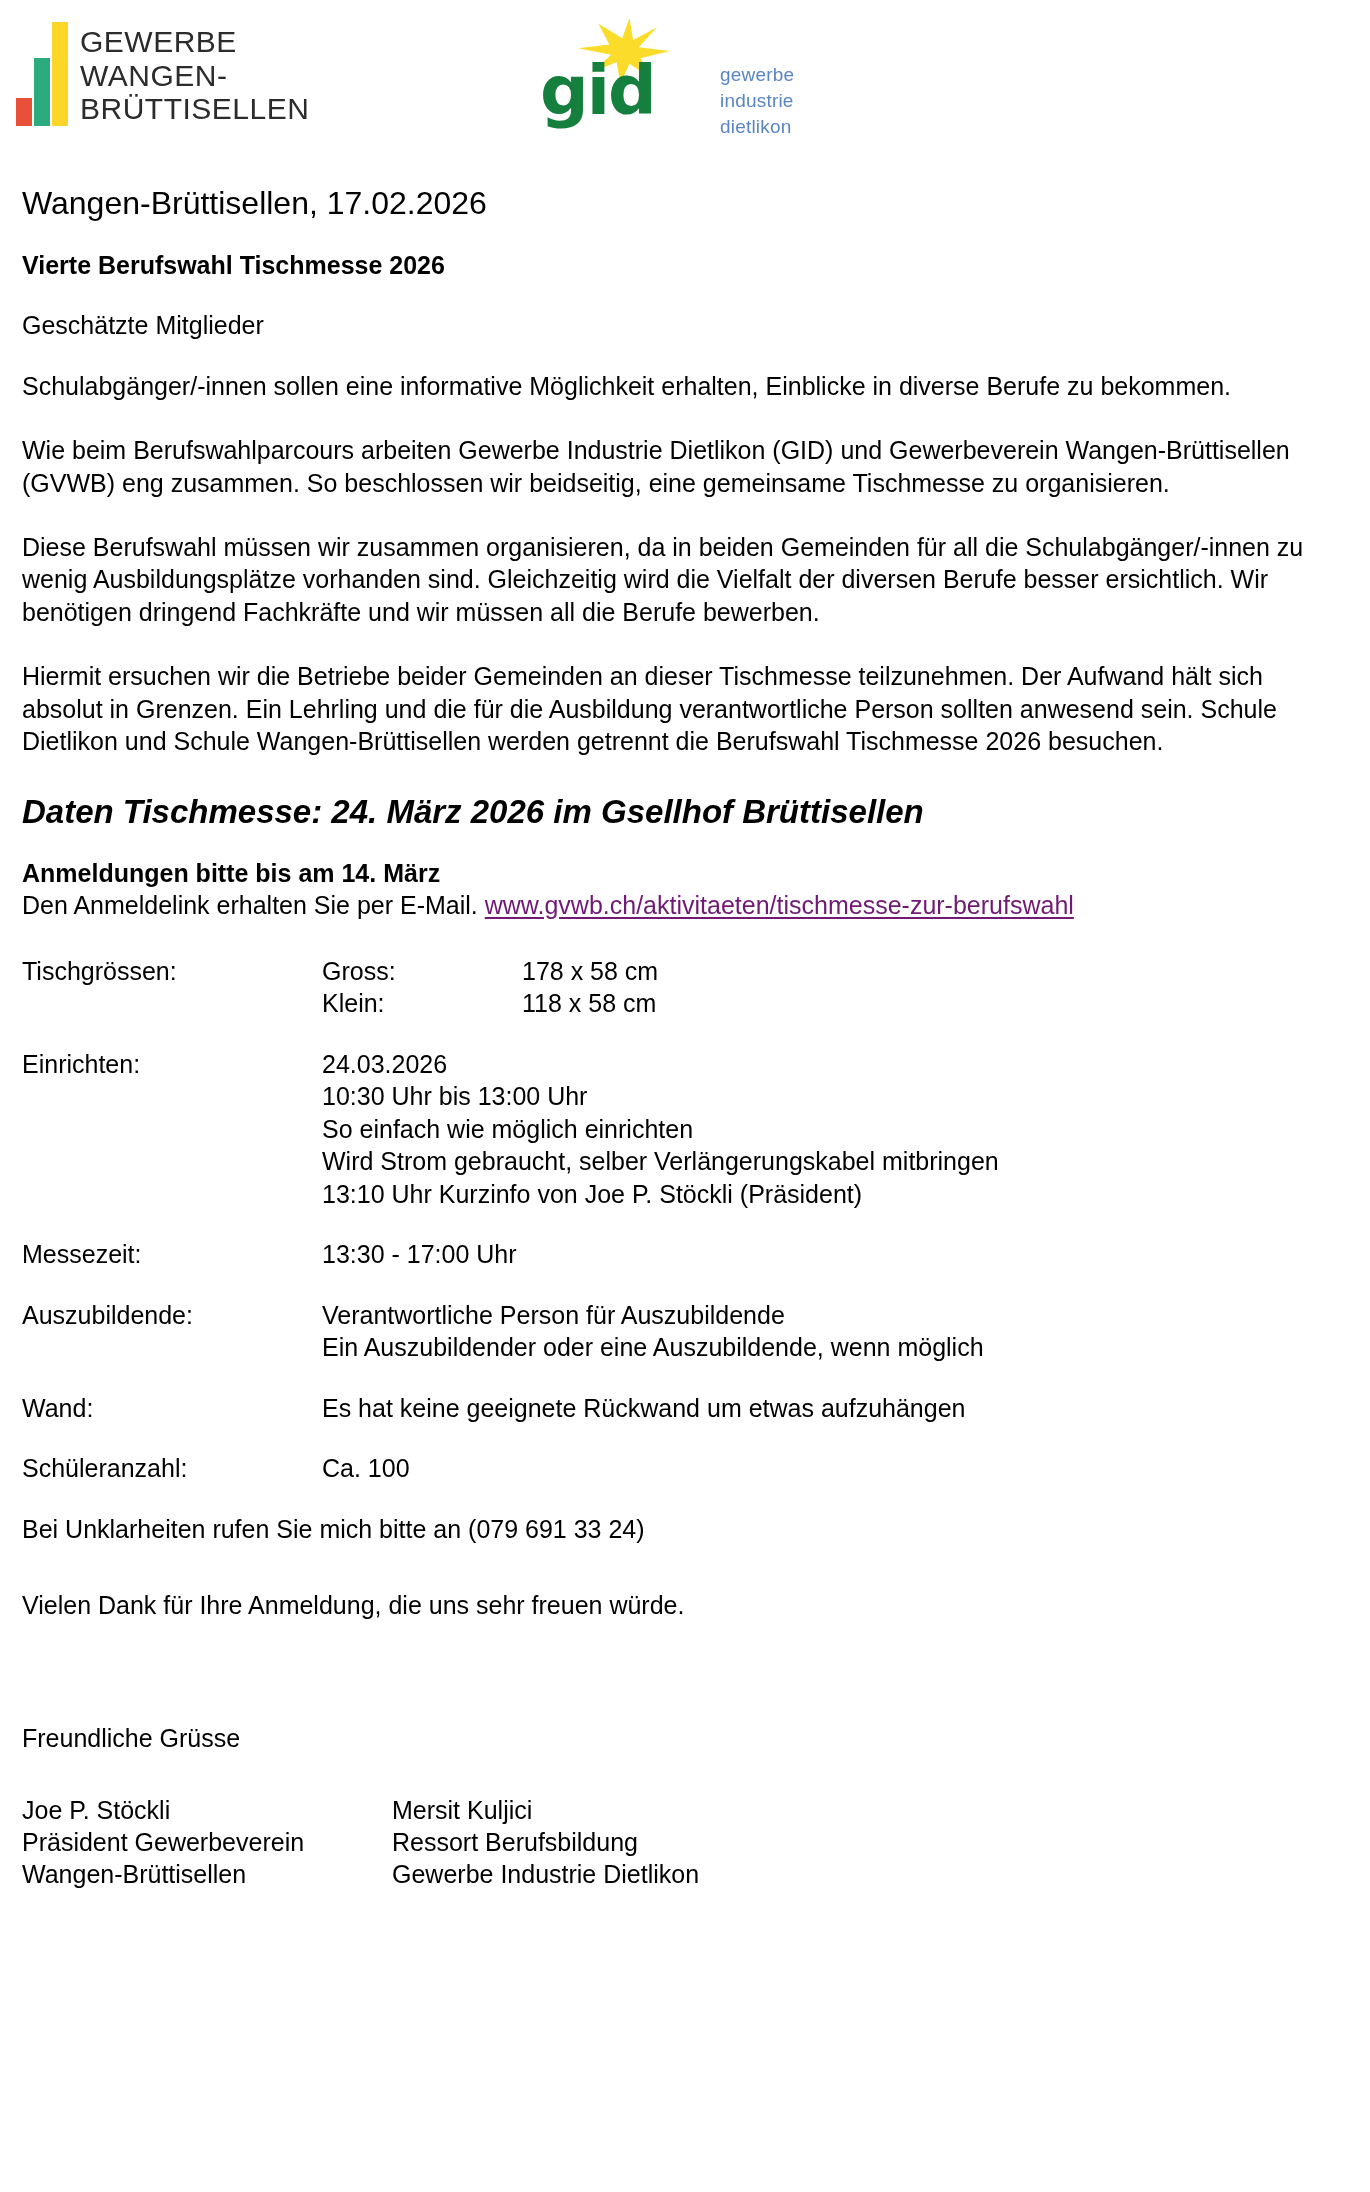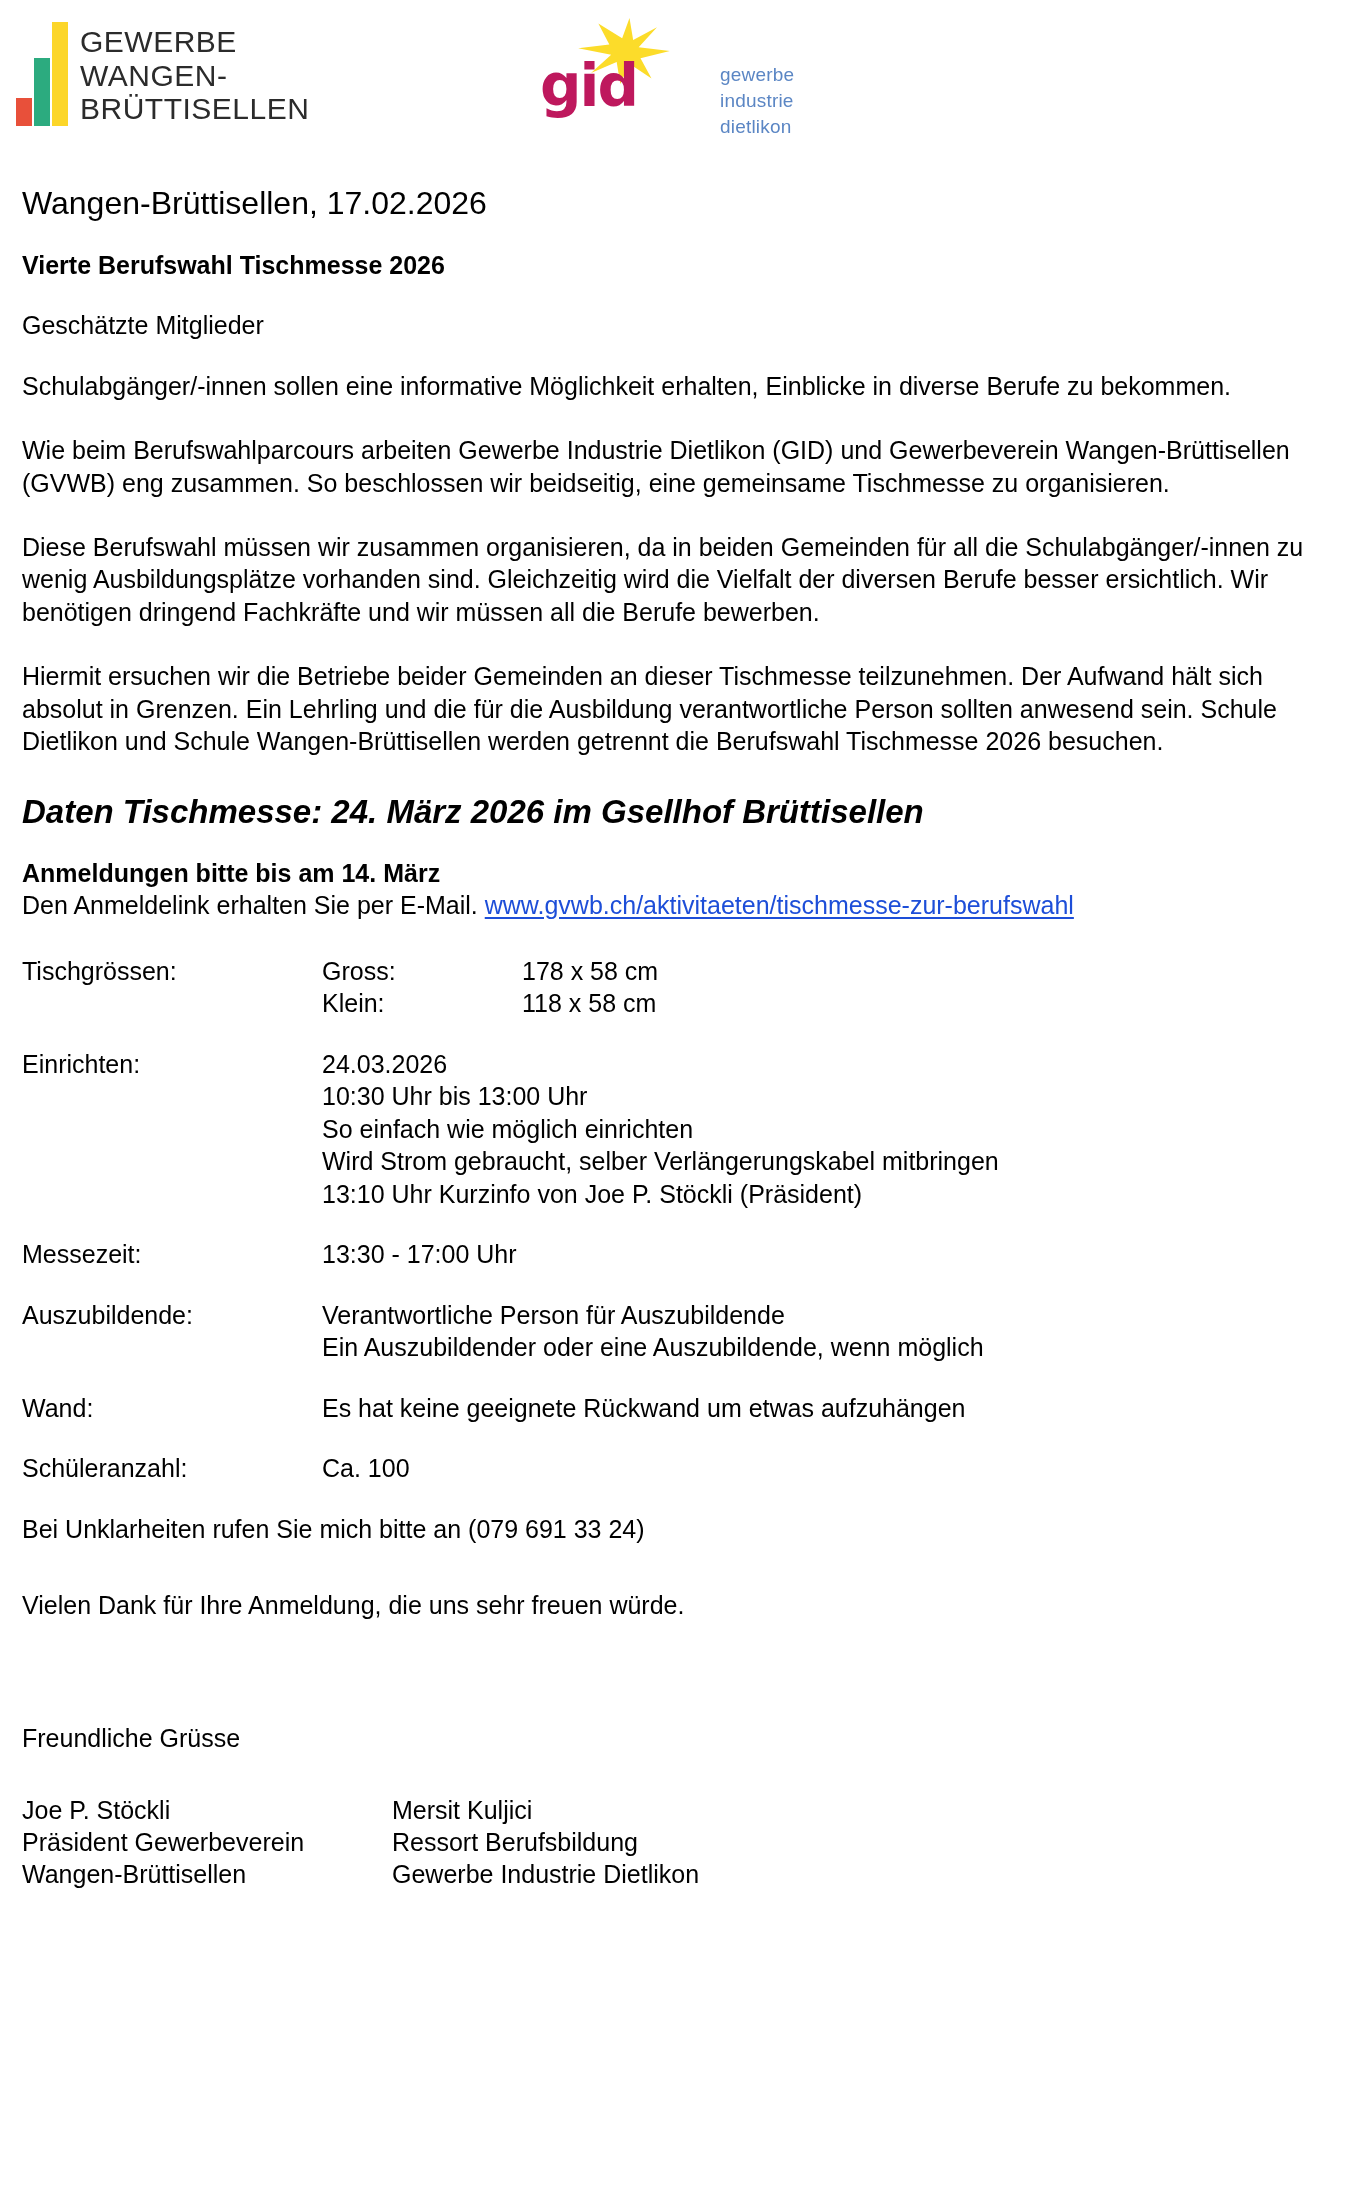--- a/index.html
+++ b/index.html
@@ -79,24 +79,24 @@
     left: 38px;
     top: 0px;
     width: 92px;
     height: 66px;
   }
   .gid-letters {
     position: absolute;
     left: 0px;
     top: 44px;
     font-family: "DejaVu Sans", sans-serif;
-    font-size: 58px;
+    font-size: 68px;
     font-weight: 700;
     line-height: 0.85;
-    color: #be185d;
+    color: #15803d;
     letter-spacing: -2px;
   }
   .gid-sub {
     margin-left: 10px;
     margin-top: 44px;
     font-family: "Liberation Sans", sans-serif;
     font-size: 19px;
     line-height: 1.38;
     color: #5b86c4;
     letter-spacing: 0.2px;
@@ -141,21 +141,21 @@
     font-weight: 700;
     margin: 0 0 2px 0;
     line-height: 1.22;
   }
   .anmeldelink {
     font-size: 25px;
     margin: 0 0 34px 0;
     line-height: 1.22;
   }
   .link {
-    color: #1d4ed8;
+    color: #701a75;
     text-decoration: underline;
     text-underline-offset: 3px;
   }
 
   
   .info-table {
     margin-top: 2px;
   }
   .info-row {
     display: flex;

